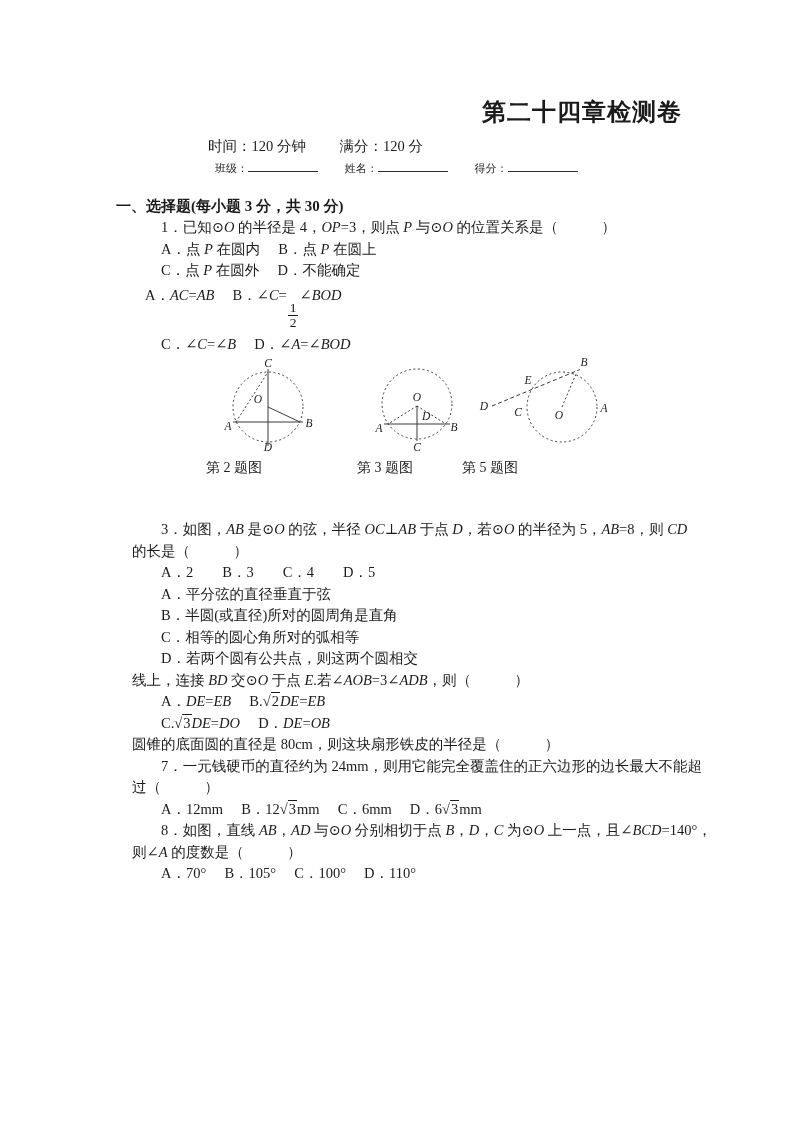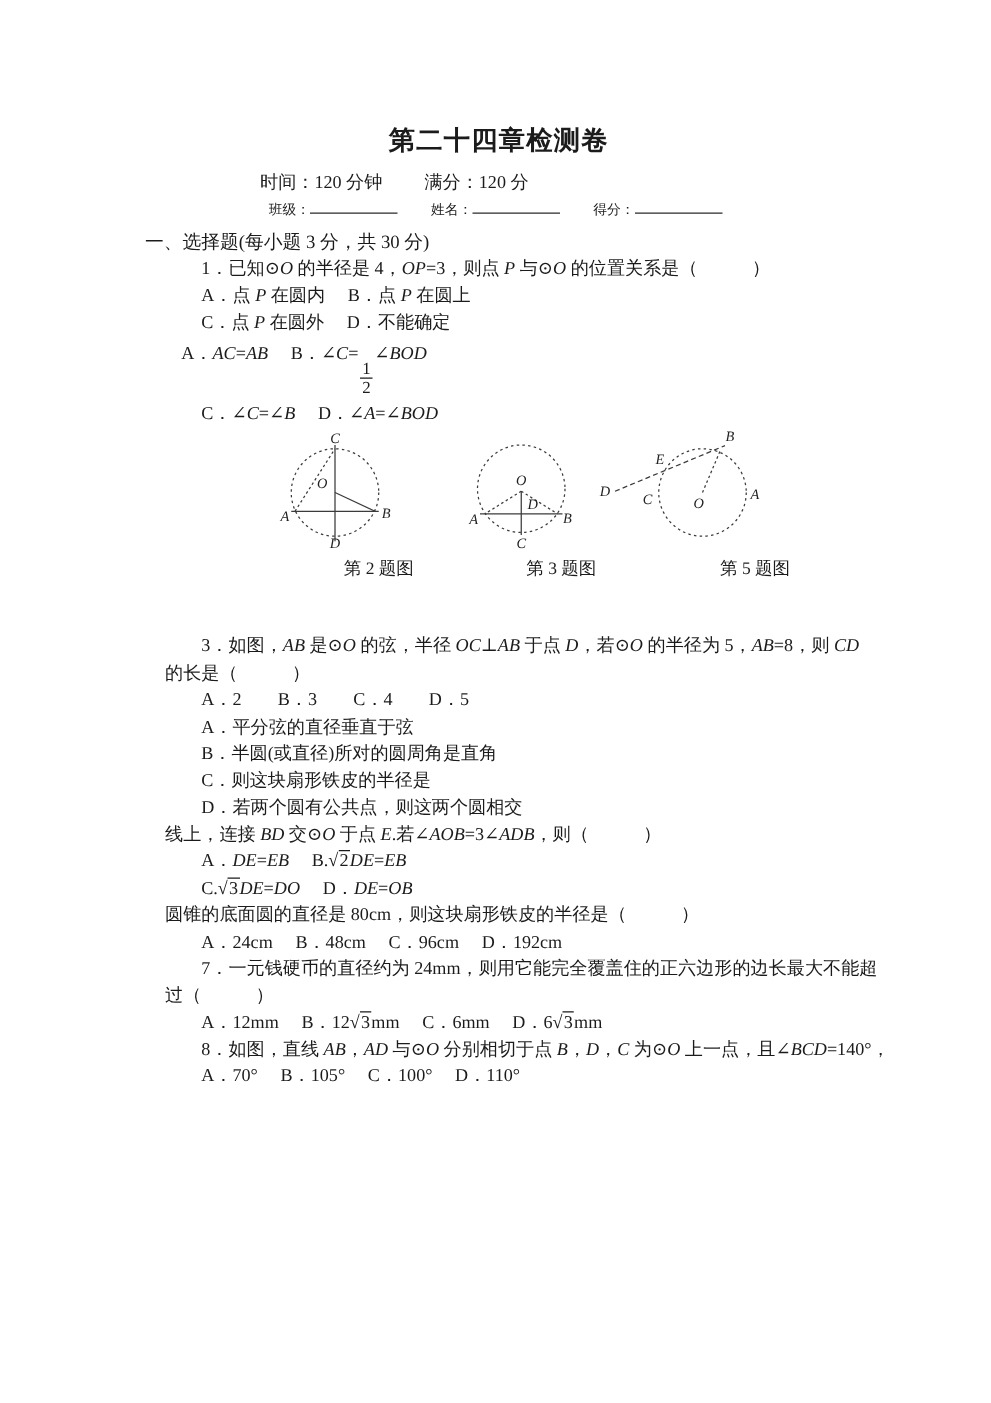--- a/index.html
+++ b/index.html
@@ -1,39 +1,39 @@
 <!DOCTYPE html>
 <html><head>
 <meta charset="utf-8">
 <style>
   html,body{margin:0;padding:0;background:#ffffff;}
   .page{position:relative;width:793px;height:1122px;background:#fff;overflow:hidden;
         font-family:"Liberation Serif","DejaVu Serif",serif;color:#1b1b1b;}
   .content{position:absolute;left:116px;top:0;width:566px;padding-top:98px;}
-  .title{font-size:21px;font-weight:700;text-align:center;line-height:28px;letter-spacing:1px;}
+  .title{font-size:24px;font-weight:700;text-align:right;line-height:28px;letter-spacing:1px;}
   .meta{margin-top:10px;line-height:21px;font-size:14.5px;}
   .meta .m1{margin-left:92px;}
   .meta .m2{margin-left:30px;}
   .fields{line-height:23px;font-size:11px;padding-left:99px;}
   .fields .fld + .fld{margin-left:24px;}
   .blank{display:inline-block;width:70px;height:13px;border-bottom:1px solid #2a2a2a;vertical-align:baseline;}
-  .sec{margin-top:3px;font-weight:400;font-size:15px;line-height:22px;}
+  .sec{margin-top:15px;font-weight:700;font-size:15px;line-height:22px;}
   .line{font-size:14.5px;line-height:21.5px;white-space:nowrap;margin-left:16px;}
   .ind{padding-left:29px;}
   .fracline{margin:3px 0;}
   .line i{font-style:italic;}
   .frac{display:inline-flex;flex-direction:column;align-items:center;vertical-align:-0.95em;
         line-height:1.05;font-size:13.5px;margin:0 1px;}
   .frac .num{border-bottom:1px solid currentColor;padding:0 2px;}
   .sqrt .rad{border-top:1px solid currentColor;padding:0 1px;}
   .figrow{display:flex;align-items:flex-end;padding-left:90px;margin:-3px 0 42px 0;}
   .figblock{margin:0;}
   .figblock.fb3{margin-left:26px;}
   .figblock.fb5{margin-left:-15px;}
-  .figcap{text-align:right;font-size:14px;line-height:19px;margin-top:2px;}
+  .figcap{text-align:left;font-size:14px;line-height:19px;margin-top:2px;}
   .circ{fill:none;stroke:#3b3b3b;stroke-width:1;stroke-dasharray:2 2.6;}
   .ln{stroke:#3b3b3b;stroke-width:1;fill:none;}
   .dot{stroke-dasharray:2 2.2;}
   .dash{stroke-dasharray:4 2.6;}
   .lbl{font-family:"Liberation Serif","DejaVu Serif",serif;font-style:italic;font-size:11.5px;fill:#222;}
 </style>
 <title>第二十四章检测卷</title></head>
 <body>
 
 <div class="page">
@@ -114,31 +114,31 @@
       </figure>
 
     </div>
 
     <div class="line ind">3．如图，<i>AB</i> 是⊙<i>O</i> 的弦，半径 <i>OC</i>⊥<i>AB</i> 于点 <i>D</i>，若⊙<i>O</i> 的半径为 5，<i>AB</i>=8，则 <i>CD</i></div>
     <div class="line">的长是（　　　）</div>
     <div class="line ind">A．2　　B．3　　C．4　　D．5</div>
 
     <div class="line ind">A．平分弦的直径垂直于弦</div>
     <div class="line ind">B．半圆(或直径)所对的圆周角是直角</div>
-    <div class="line ind">C．则这块扇形铁皮的半径是</div>
+    <div class="line ind">C．相等的圆心角所对的弧相等</div>
     <div class="line ind">D．若两个圆有公共点，则这两个圆相交</div>
 
     <div class="line">线上，连接 <i>BD</i> 交⊙<i>O</i> 于点 <i>E</i>.若∠<i>AOB</i>=3∠<i>ADB</i>，则（　　　）</div>
     <div class="line ind">A．<i>DE</i>=<i>EB</i>　 B.<span class="sqrt">√<span class="rad">2</span></span><i>DE</i>=<i>EB</i></div>
     <div class="line ind">C.<span class="sqrt">√<span class="rad">3</span></span><i>DE</i>=<i>DO</i>　 D．<i>DE</i>=<i>OB</i></div>
 
     <div class="line">圆锥的底面圆的直径是 80cm，则这块扇形铁皮的半径是（　　　）</div>
-    <div class="line ind">A．24cm　 B．48cm　 C．96cm　 D．192cm</div>
 
     <div class="line ind">7．一元钱硬币的直径约为 24mm，则用它能完全覆盖住的正六边形的边长最大不能超</div>
     <div class="line">过（　　　）</div>
     <div class="line ind">A．12mm　 B．12<span class="sqrt">√<span class="rad">3</span></span>mm　 C．6mm　 D．6<span class="sqrt">√<span class="rad">3</span></span>mm</div>
 
     <div class="line ind">8．如图，直线 <i>AB</i>，<i>AD</i> 与⊙<i>O</i> 分别相切于点 <i>B</i>，<i>D</i>，<i>C</i> 为⊙<i>O</i> 上一点，且∠<i>BCD</i>=140°，</div>
+    <div class="line">则∠<i>A</i> 的度数是（　　　）</div>
     <div class="line ind">A．70°　 B．105°　 C．100°　 D．110°</div>
 
   </div>
 </div>
 
 </body></html>

